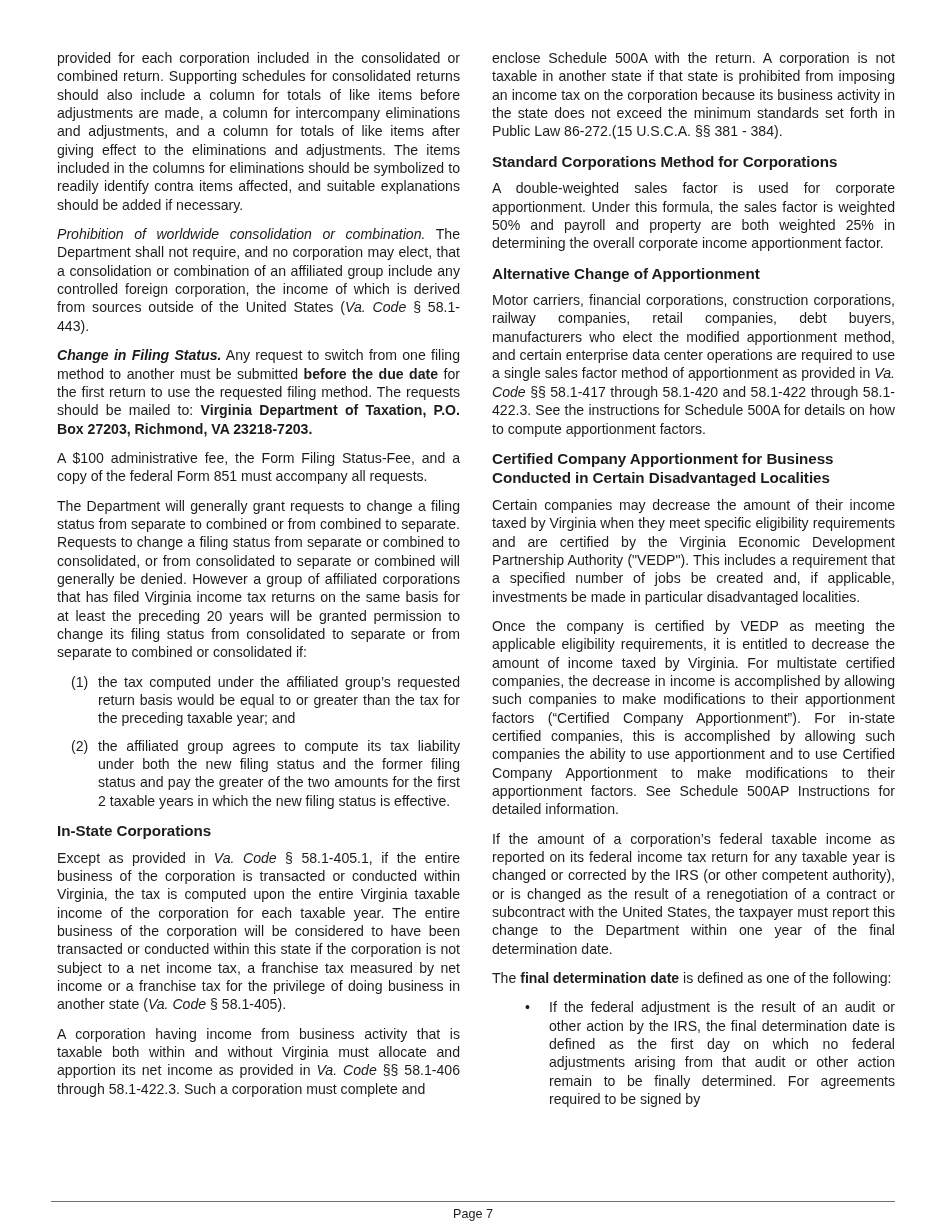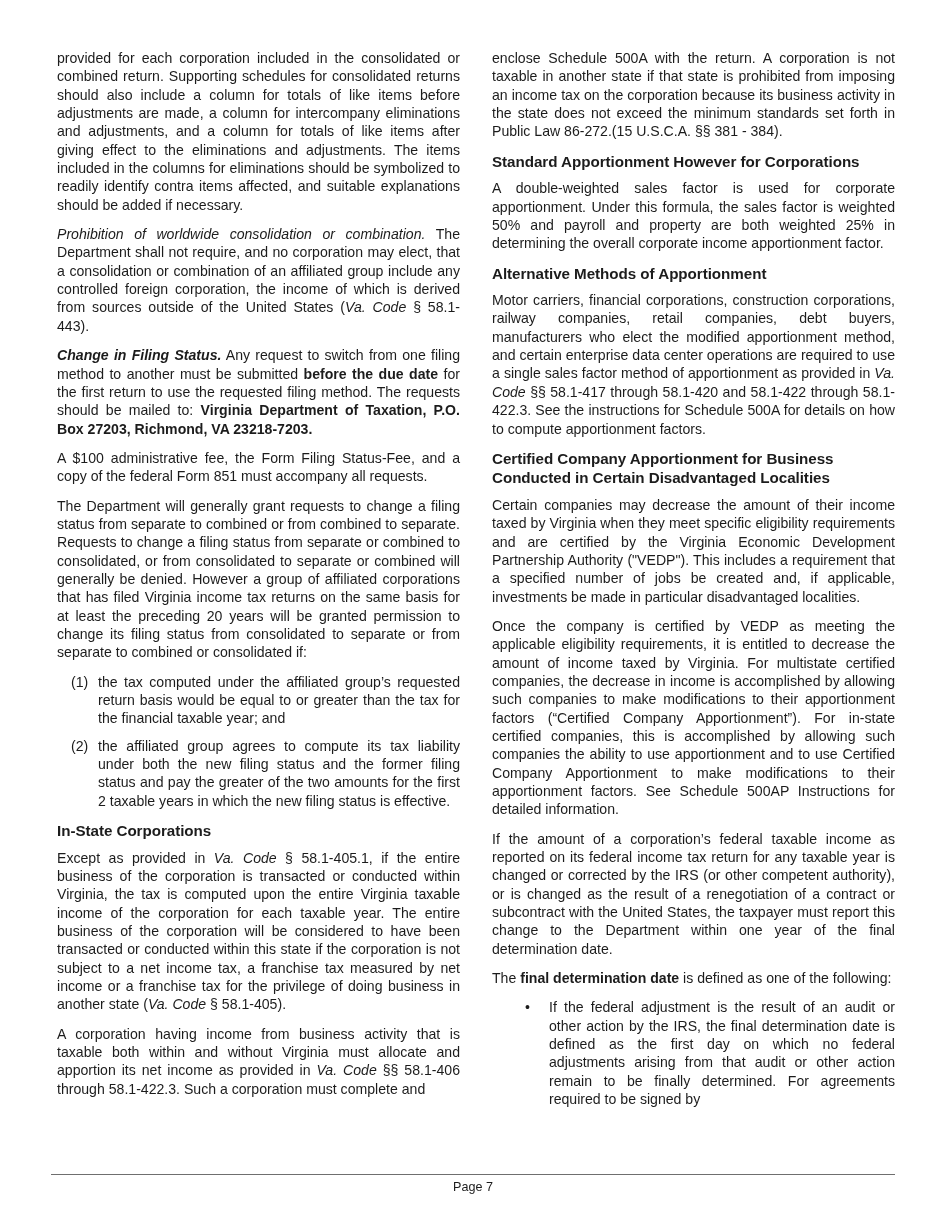--- a/index.html
+++ b/index.html
@@ -99,21 +99,21 @@
     left: 33px;
     top: 0;
     font-size: 14.1px;
     line-height: 18.35px;
   }
 
   
   .footer {
     position: absolute;
     left: 51px;
-    top: 1174px;
+    top: 1201px;
     width: 844px;
   }
   .footer-rule {
     height: 1px;
     background: #6f6f6f;
     width: 100%;
   }
   .footer-label {
     margin-top: 4px;
     text-align: center;
@@ -135,42 +135,42 @@
 
       <p><i>Prohibition of worldwide consolidation or combination.</i><span> The Department shall not require, and no corporation may elect, that a consolidation or combination of an affiliated group include any controlled foreign corporation, the income of which is derived from sources outside of the United States (</span><i>Va. Code</i><span> § 58.1- 443).</span></p>
 
       <p><span class="bi">Change in Filing Status.</span><span> Any request to switch from one filing method to another must be submitted </span><b>before the due date</b><span> for the first return to use the requested filing method. The requests should be mailed to: </span><b>Virginia Department of Taxation, P.O. Box 27203, Richmond, VA 23218-7203.</b></p>
 
       <p>A $100 administrative fee, the Form Filing Status-Fee, and a copy of the federal Form 851 must accompany all requests.</p>
 
       <p>The Department will generally grant requests to change a filing status from separate to combined or from combined to separate. Requests to change a filing status from separate or combined to consolidated, or from consolidated to separate or combined will generally be denied. However a group of affiliated corporations that has filed Virginia income tax returns on the same basis for at least the preceding 20 years will be granted permission to change its filing status from consolidated to separate or from separate to combined or consolidated if:</p>
 
       <ol class="numlist">
-        <li><span class="marker">(1)</span><span>the tax computed under the affiliated group’s requested return basis would be equal to or greater than the tax for the financial taxable year; and</span></li>
+        <li><span class="marker">(1)</span><span>the tax computed under the affiliated group’s requested return basis would be equal to or greater than the tax for the preceding taxable year; and</span></li>
         <li><span class="marker">(2)</span><span>the affiliated group agrees to compute its tax liability under both the new filing status and the former filing status and pay the greater of the two amounts for the first 2 taxable years in which the new filing status is effective.</span></li>
       </ol>
 
       <h2>In-State Corporations</h2>
 
       <p><span>Except as provided in </span><i>Va. Code</i><span> § 58.1-405.1, if the entire business of the corporation is transacted or conducted within Virginia, the tax is computed upon the entire Virginia taxable income of the corporation for each taxable year. The entire business of the corporation will be considered to have been transacted or conducted within this state if the corporation is not subject to a net income tax, a franchise tax measured by net income or a franchise tax for the privilege of doing business in another state (</span><i>Va. Code</i><span> § 58.1-405).</span></p>
 
 
       <p class="last"><span>A corporation having income from business activity that is taxable both within and without Virginia must allocate and apportion its net income as provided in </span><i>Va. Code</i><span> §§ 58.1-406 through 58.1-422.3. Such a corporation must complete and</span></p>
 
     </div>
 
     <div class="col">
 
       <p>enclose Schedule 500A with the return. A corporation is not taxable in another state if that state is prohibited from imposing an income tax on the corporation because its business activity in the state does not exceed the minimum standards set forth in Public Law 86-272.(15 U.S.C.A. §§ 381 - 384).</p>
 
-      <h2 class="tight">Standard Apportionment However for Corporations</h2>
+      <h2 class="tight">Standard Corporations Method for Corporations</h2>
 
       <p>A double-weighted sales factor is used for corporate apportionment. Under this formula, the sales factor is weighted 50% and payroll and property are both weighted 25% in determining the overall corporate income apportionment factor.</p>
 
-      <h2>Alternative Methods of Apportionment</h2>
+      <h2>Alternative Change of Apportionment</h2>
 
       <p><span>Motor carriers, financial corporations, construction corporations, railway companies, retail companies, debt buyers, manufacturers who elect the modified apportionment method, and certain enterprise data center operations are required to use a single sales factor method of apportionment as provided in </span><i>Va. Code</i><span> §§ 58.1-417 through 58.1-420 and 58.1-422 through 58.1-422.3. See the instructions for Schedule 500A for details on how to compute apportionment factors.</span></p>
 
       <h2>Certified Company Apportionment for Business Conducted in Certain Disadvantaged Localities</h2>
 
       <p>Certain companies may decrease the amount of their income taxed by Virginia when they meet specific eligibility requirements and are certified by the Virginia Economic Development Partnership Authority ("VEDP"). This includes a requirement that a specified number of jobs be created and, if applicable, investments be made in particular disadvantaged localities.</p>
 
       <p>Once the company is certified by VEDP as meeting the applicable eligibility requirements, it is entitled to decrease the amount of income taxed by Virginia. For multistate certified companies, the decrease in income is accomplished by allowing such companies to make modifications to their apportionment factors (“Certified Company Apportionment”). For in-state certified companies, this is accomplished by allowing such companies the ability to use apportionment and to use Certified Company Apportionment to make modifications to their apportionment factors. See Schedule 500AP Instructions for detailed information.</p>
 
 

